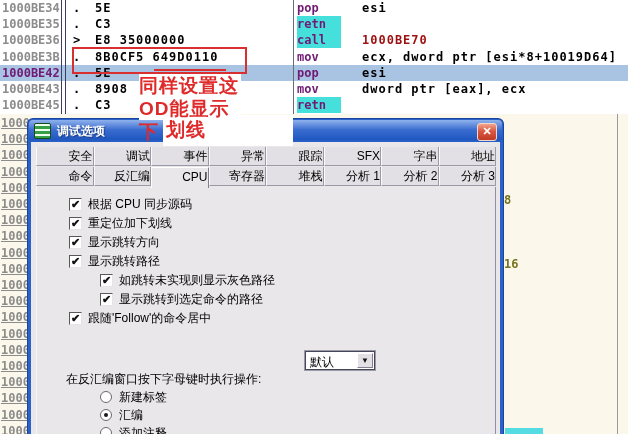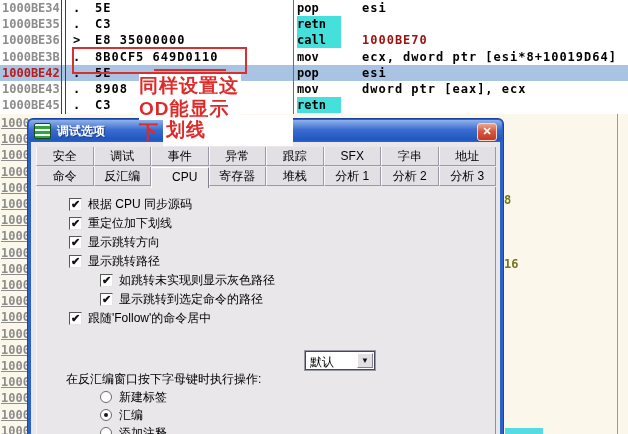--- a/index.html
+++ b/index.html
@@ -4,24 +4,24 @@
 <style>
   html,body{margin:0;padding:0;background:#888;}
   .screen{position:relative;width:628px;height:434px;overflow:hidden;background:#FBF8EB;
           font-family:"Liberation Sans",sans-serif;font-size:12px;}
   
   .disasm-top{position:absolute;left:0;top:0;width:628px;height:114px;background:#FFFFFF;padding-left:7px;}
   .drow{position:absolute;left:0;width:628px;height:16.2px;line-height:16px;
         font-family:"DejaVu Sans Mono",monospace;font-weight:bold;font-size:12px;color:#000;}
   .drow.sel{background:#A9C3E2;}
   .addr{position:absolute;left:2px;color:#8C8C8C;}
-  .drow.sel .addr{color:#b91c1c;}
+  .drow.sel .addr{color:#701a75;}
   .prefix{position:absolute;left:73px;}
   .bytes{position:absolute;left:95px;letter-spacing:1px;}
-  .mnem{position:absolute;left:297px;width:44px;color:#000000;}
+  .mnem{position:absolute;left:297px;width:44px;color:#701a75;}
   .mnem.cyan{background:#46E0DC;}
   .ops{position:absolute;left:362px;letter-spacing:1px;}
   .vline{position:absolute;top:0;width:1px;height:114px;background:#3C3C5C;}
   .v1{left:61px}.v2{left:65px}.v3{left:293px;background:#6A6A7A;}
   
   .lrow{position:absolute;left:1px;font-family:"DejaVu Sans Mono",monospace;font-weight:bold;
         font-size:12px;color:#8C8C8C;line-height:16px;text-decoration:underline;}
   .sideval{position:absolute;font-family:"DejaVu Sans Mono",monospace;font-weight:bold;
         font-size:12px;color:#74741E;}
   .vline-right{position:absolute;left:617px;top:114px;width:1px;height:320px;background:#9898A8;}
@@ -35,21 +35,21 @@
   .opt-icon{width:15px;height:14px;margin-left:5px;border:1px solid #164A16;border-radius:2px;
             background:repeating-linear-gradient(#EFFFEF 0 2px,#35A045 2px 5px);}
   .dlg-title{color:#fff;font-weight:bold;margin-left:6px;text-shadow:1px 1px 1px #1A3A80;}
   .close-btn{position:absolute;right:5px;top:3px;width:18px;height:16px;border-radius:3px;
              border:1px solid #F0D8CC;background:linear-gradient(#F0A58B,#D95841 45%,#C03A24);
              color:#fff;font-weight:bold;font-size:11px;text-align:center;line-height:15px;cursor:pointer;}
   .dialog-body{position:absolute;left:3px;top:23px;right:3px;bottom:0;background:#E9E7EA;}
   
   .tabrow{position:absolute;left:5px;width:460px;height:20px;}
   .tab{display:inline-block;vertical-align:top;width:57.5px;height:19px;line-height:19px;
-       text-align:center;box-sizing:border-box;background:#E2E0E4;color:#000;cursor:pointer;
+       text-align:right;box-sizing:border-box;background:#E2E0E4;color:#000;cursor:pointer;
        border-left:1px solid #FBFBFD;border-right:1px solid #9A9AA6;border-bottom:1px solid #9A9AA6;}
   .tab.active{background:#E9E7EA;border-top:1px solid #FFFFFF;border-left:1px solid #FFFFFF;
               border-right:1px solid #808090;border-bottom:none;height:21px;padding-left:10px;}
   .panel-l{position:absolute;left:5px;top:45px;bottom:0;width:1px;background:#F6F6F8;}
   .panel-r{position:absolute;left:464px;top:45px;bottom:0;width:1px;background:#90909C;}
   
   .cbrow,.radrow{position:absolute;height:14px;line-height:13px;color:#000;cursor:pointer;}
   .cbox{position:absolute;top:0;width:13px;height:13px;background:#fff;box-sizing:border-box;
         border:1px solid #585858;border-bottom-color:#E4E4E4;border-right-color:#E4E4E4;
         text-align:center;line-height:11px;font-size:11px;font-weight:bold;color:#111;}

